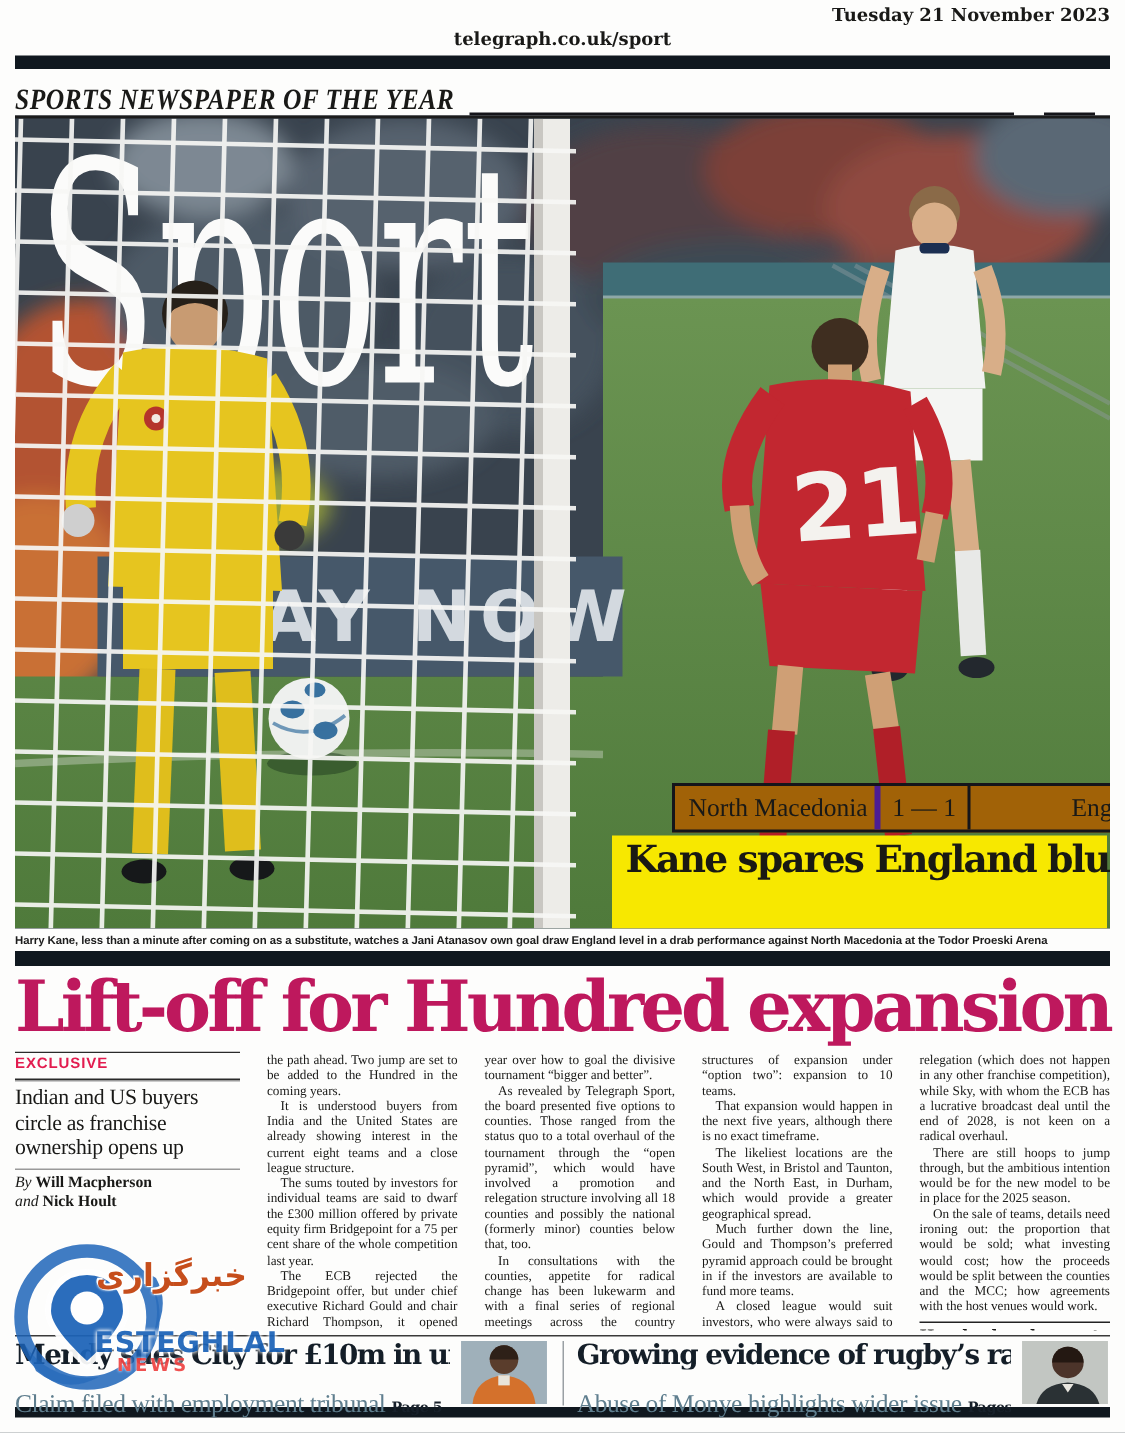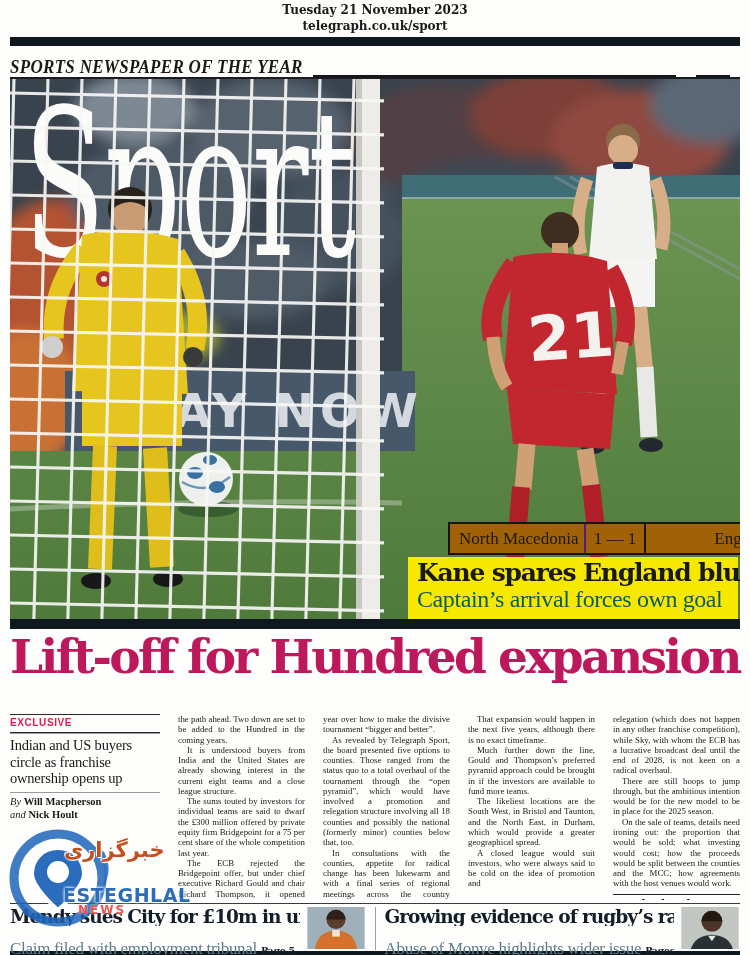--- a/index.html
+++ b/index.html
@@ -1,56 +1,56 @@
 <!DOCTYPE html>
 <html><head>
 <meta charset="utf-8">
 <style>
   html,body{margin:0;padding:0;background:#e9e9e9;}
   .page{position:relative;width:750px;height:955px;background:#fdfdfc;margin:0 auto;overflow:hidden;
         font-family:"Liberation Serif",serif;color:#191917;}
   .inner{margin:0 10px;}
 
   
-  .dateline{padding-top:3px;text-align:center;font-family:"DejaVu Serif",serif;font-weight:bold;font-size:12px;}
+  .dateline{padding-top:3px;text-align:right;font-family:"DejaVu Serif",serif;font-weight:bold;font-size:12px;}
   .siteline{text-align:center;font-family:"DejaVu Serif",serif;font-weight:bold;font-size:12px;margin-top:2px;}
   .topbar{height:9px;background:#10181f;margin-top:4px;}
   .mastrow{display:flex;align-items:flex-end;height:31px;}
   .award{font-family:"Liberation Serif",serif;font-style:italic;font-size:17px;letter-spacing:.3px;
          font-weight:600;white-space:nowrap;transform:scaleY(1.15);}
   .mline{flex:1;height:2px;background:#15151a;margin:0 10px;}
   .mline.short{flex:0 0 34px;}
   .masthead{font-family:"DejaVu Serif",serif;font-weight:bold;font-size:23px;letter-spacing:-.5px;white-space:nowrap;}
 
   
   .photo{position:relative;height:540px;border-top:2px solid #1c1c1c;overflow:hidden;background:#39434e;}
   .photo svg.scene{position:absolute;left:0;top:0;}
   .scoreboard{position:absolute;left:398px;top:443px;width:330px;height:29px;background:#a16207;
               border:2px solid #15151a;display:flex;align-items:stretch;font-family:"Liberation Serif",serif;
               font-size:17px;margin-left:40px;}
   .sb-home{flex:1;display:flex;align-items:center;padding-left:9px;}
-  .sb-score{width:58px;display:flex;align-items:center;justify-content:center;border-left:2px solid #4c1d95;
+  .sb-score{width:58px;display:flex;align-items:center;justify-content:center;border-left:4px solid #4c1d95;
             border-right:2px solid #15151a;}
   .sb-away{flex:1;display:flex;align-items:center;justify-content:flex-end;padding-right:9px;}
   .banner{position:absolute;left:398px;top:478px;width:330px;height:62px;background:#f7e800;padding:2px 9px;
           box-sizing:border-box;}
   .banner .l1{font-family:"DejaVu Serif",serif;font-weight:bold;font-size:25px;letter-spacing:-1.2px;
               color:#191913;line-height:1.1;white-space:nowrap;}
   .banner .l2{font-family:"Liberation Serif",serif;font-size:24px;color:#0d5a61;letter-spacing:-.4px;
               line-height:1.05;white-space:nowrap;}
 
   
   .caption{font-family:"Liberation Sans",sans-serif;font-weight:bold;font-size:7.6px;letter-spacing:-.05px;
            color:#1c1c1c;padding:3px 0 3px;white-space:nowrap;overflow:hidden;}
   .midbar{height:10px;background:#10181f;}
   .headline{font-family:"DejaVu Serif",serif;font-weight:bold;font-size:47px;letter-spacing:-2.6px;
             color:#be185d;line-height:1.02;padding:4px 0 5px;white-space:nowrap;}
 
   
-  .article{display:flex;gap:18px;height:186px;overflow:hidden;margin-top:28px;}
+  .article{display:flex;gap:18px;height:186px;overflow:hidden;}
   .colA{flex:0 0 150px;}
   .colB{flex:1;min-width:0;}
   .rule{border-top:1px solid #2a2a2a;}
   .rule-light{border-top:1px solid #9a9a9a;}
   .exclusive{font-family:"Liberation Sans",sans-serif;font-weight:bold;font-size:10px;color:#e21c4f;
              letter-spacing:.6px;padding:2px 0 4px;}
   .deck1{font-family:"DejaVu Serif",serif;font-weight:bold;font-size:14.2px;line-height:1.18;
          letter-spacing:-.4px;padding:3px 0 5px;}
   .deck2{font-family:"Liberation Serif",serif;font-size:14.5px;line-height:1.15;padding:3px 0 5px;
          letter-spacing:-.2px;}
@@ -217,26 +217,26 @@
       </g>
     </svg>
 
     <div class="scoreboard">
       <span class="sb-home">North Macedonia</span>
       <span class="sb-score">1 — 1</span>
       <span class="sb-away">England</span>
     </div>
     <div class="banner">
       <div class="l1">Kane spares England blushes</div>
-      <div class="l2">Captain’s arrival forces own goal</div>
-    </div>
-  </div>
-  </div>
-
-  <div class="inner">
+    </div>
+  </div>
+  </div>
+
+  <div class="inner">
+    <div class="caption">Harry Kane, less than a minute after coming on as a substitute, watches a Jani Atanasov own goal draw England level in a drab performance against North Macedonia at the Todor Proeski Arena</div>
     <div class="midbar"></div>
     <div class="headline">Lift-off for Hundred expansion</div>
   </div>
 
   <div class="inner">
   <div class="article">
     <div class="colA">
       <div class="rule"></div>
       <div class="exclusive">EXCLUSIVE</div>
       <div class="rule"></div>
@@ -246,36 +246,37 @@
       <div class="byline">
         <i>By</i>
         <b>Will Macpherson</b><br>
         <i>and</i>
         <b>Nick Hoult</b>
       </div>
 
     </div>
 
     <div class="colB bodytext">
-      <p class="cont">the path ahead. Two down are set to be added to the Hundred in the coming years.</p>
+      <p class="cont">the path ahead. Two jump are set to be added to the Hundred in the coming years.</p>
       <p>It is understood buyers from India and the United States are already showing interest in the current eight teams and a close league structure.</p>
       <p>The sums touted by investors for individual teams are said to dwarf the £300 million offered by private equity firm Bridgepoint for a 75 per cent share of the whole competition last year.</p>
       <p>The ECB rejected the Bridgepoint offer, but under chief executive Richard Gould and chair Richard Thompson, it opened discussions with the counties this</p>
     </div>
 
     <div class="colB bodytext">
-      <p class="cont">year over how to make the divisive tournament “bigger and better”.</p>
+      <p class="cont">year over how to goal the divisive tournament “bigger and better”.</p>
       <p>As revealed by Telegraph Sport, the board presented five options to counties. Those ranged from the status quo to a total overhaul of the tournament through the “open pyramid”, which would have involved a promotion and relegation structure involving all 18 counties and possibly the national (formerly minor) counties below that, too.</p>
       <p>In consultations with the counties, appetite for radical change has been lukewarm and with a final series of regional meetings across the country beginning today, it is expected to focus on providing finer detail on the finances and</p>
     </div>
 
     <div class="colB bodytext">
+      <p class="cont">structures of expansion under “option two”: expansion to 10 teams.</p>
       <p>That expansion would happen in the next five years, although there is no exact timeframe.</p>
+      <p>The likeliest locations are the South West, in Bristol and Taunton, and the North East, in Durham, which would provide a greater geographical spread.</p>
       <p>Much further down the line, Gould and Thompson’s preferred pyramid approach could be brought in if the investors are available to fund more teams.</p>
-      <p>The likeliest locations are the South West, in Bristol and Taunton, and the North East, in Durham, which would provide a greater geographical spread.</p>
       <p>A closed league would suit investors, who were always said to be cold on the idea of promotion and</p>
     </div>
 
     <div class="colB bodytext">
       <p class="cont">relegation (which does not happen in any other franchise competition), while Sky, with whom the ECB has a lucrative broadcast deal until the end of 2028, is not keen on a radical overhaul.</p>
       <p>There are still hoops to jump through, but the ambitious intention would be for the new model to be in place for the 2025 season.</p>
       <p>On the sale of teams, details need ironing out: the proportion that would be sold; what investing would cost; how the proceeds would be split between the counties and the MCC; how agreements with the host venues would work.</p>
       <div class="footref">Hundred key to future: Page 6</div>
     </div>
   </div>

